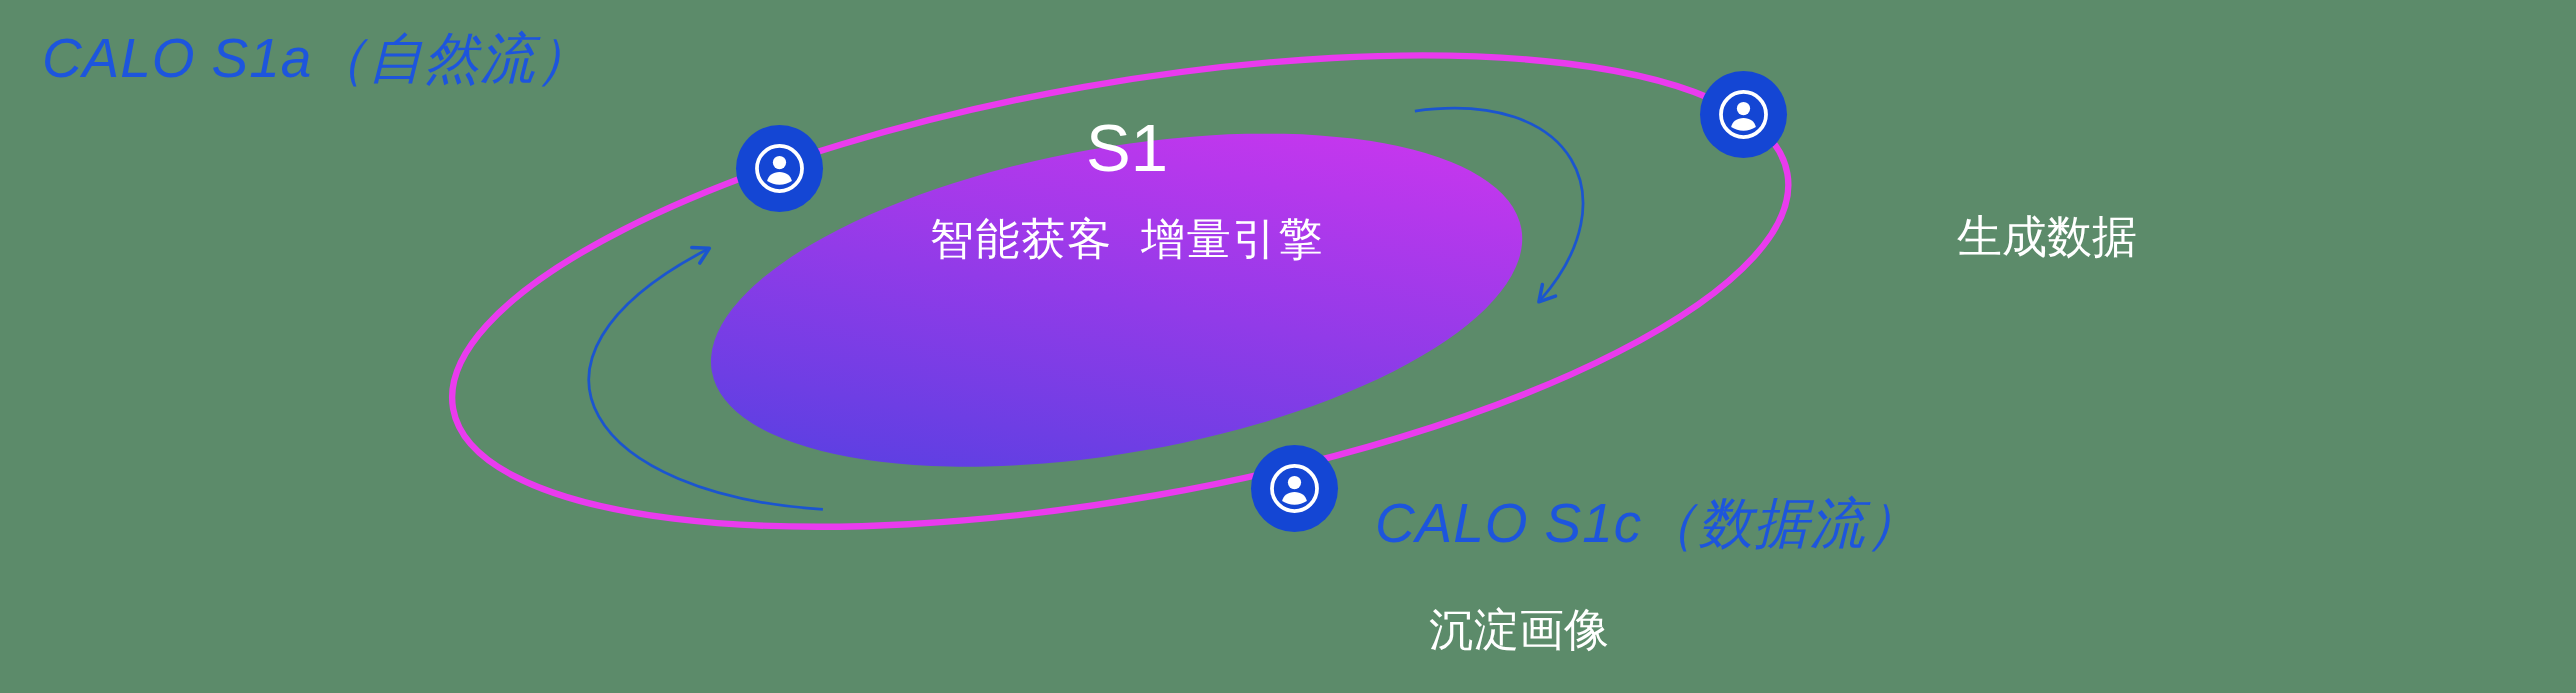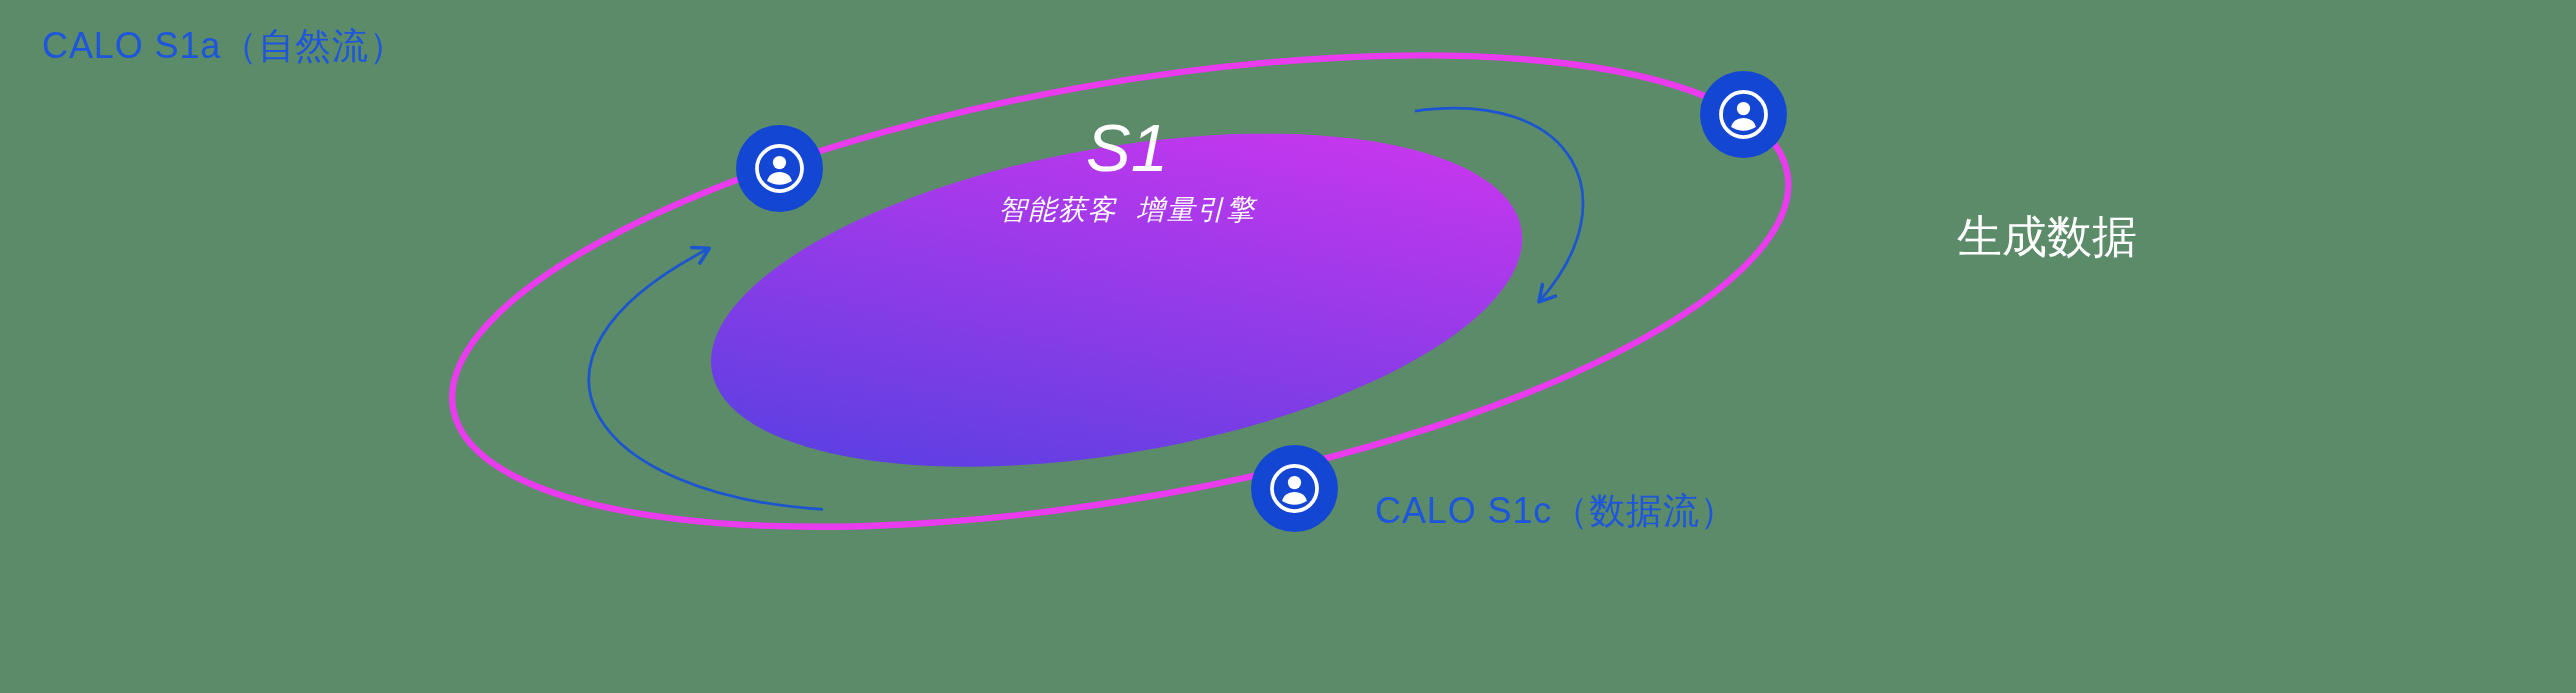--- a/index.html
+++ b/index.html
@@ -36,49 +36,49 @@
   .arrowhead {
     fill: none;
     stroke: var(--arrow-blue, #1b55cf);
     stroke-width: 1.6;
     stroke-linecap: round;
     stroke-linejoin: round;
   }
   .heading {
     position: absolute;
     color: var(--heading-blue, #1d55dd);
-    font-size: 36px;
+    font-size: 55px;
     font-weight: 500;
     letter-spacing: 0.9px;
     white-space: nowrap;
+    font-style: italic;
   }
   .subheading {
     position: absolute;
     color: var(--text-white, #ffffff);
     font-size: 45px;
     font-weight: 400;
     white-space: nowrap;
   }
   .core-text {
     position: absolute;
     left: 809px;
     top: 111px;
     width: 636px;
     text-align: center;
     color: var(--text-white, #ffffff);
-    font-style: italic;
   }
   .core-title {
     font-size: 67px;
     font-weight: 500;
     line-height: 1.1;
   }
   .core-subtitle {
-    margin-top: 6px;
-    font-size: 28px;
+    margin-top: 25px;
+    font-size: 44px;
     font-weight: 400;
     white-space: pre;
     letter-spacing: 1.8px;
   }
   .node {
     position: absolute;
     width: 87px;
     height: 87px;
     border-radius: 50%;
     background: var(--node-blue, #1446d4);
@@ -144,15 +144,16 @@
   <div class="subheading" style="left:1957px; top:207px;text-align:center;">生成数据</div>
 
   <div class="node" style="left:1251px; top:445px;">
     <svg class="user-glyph" viewBox="0 0 24 24">
       <circle class="ring" cx="12" cy="12" r="10.2"></circle>
       <circle class="solid" cx="12" cy="9.3" r="3"></circle>
       <path class="solid" d="M12 13.6c-2.9 0-5.2 1.7-5.6 4.1a10.2 10.2 0 0 0 11.2 0c-.4-2.4-2.7-4.1-5.6-4.1z"></path>
     </svg>
   </div>
   <div class="heading" style="left:1375px; top:487px;">CALO S1c（数据流）</div>
+  <div class="subheading" style="left:1429px; top:600px;">沉淀画像</div>
 
 </div>
 
 
 </body></html>

